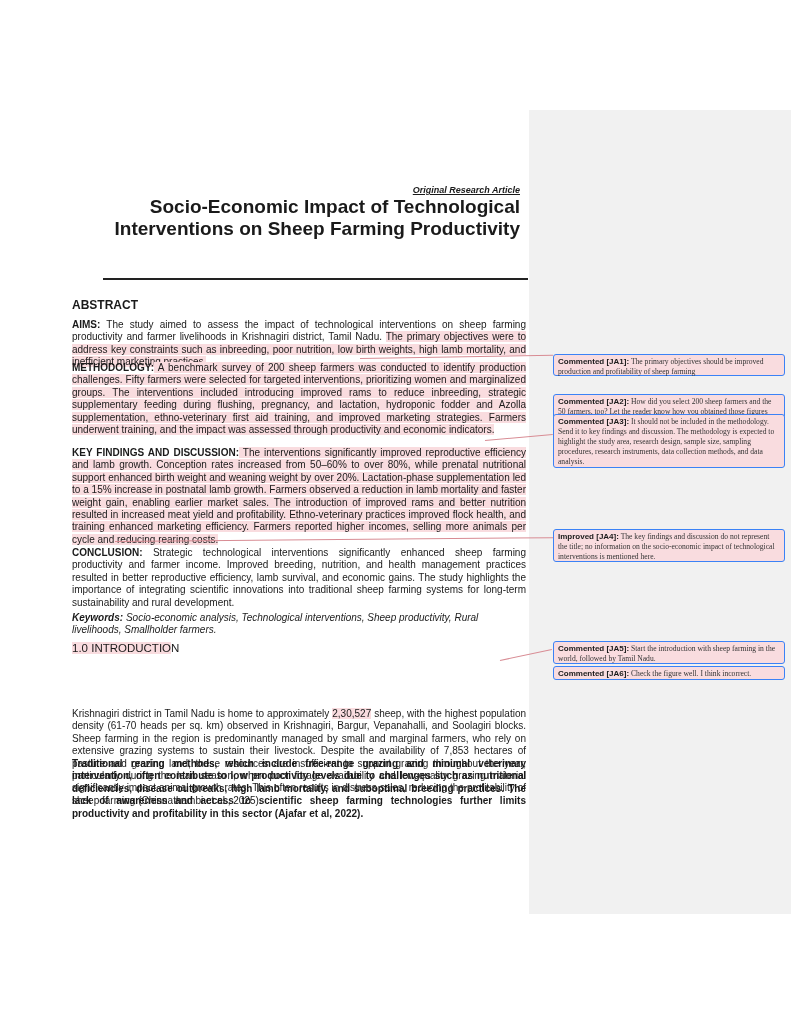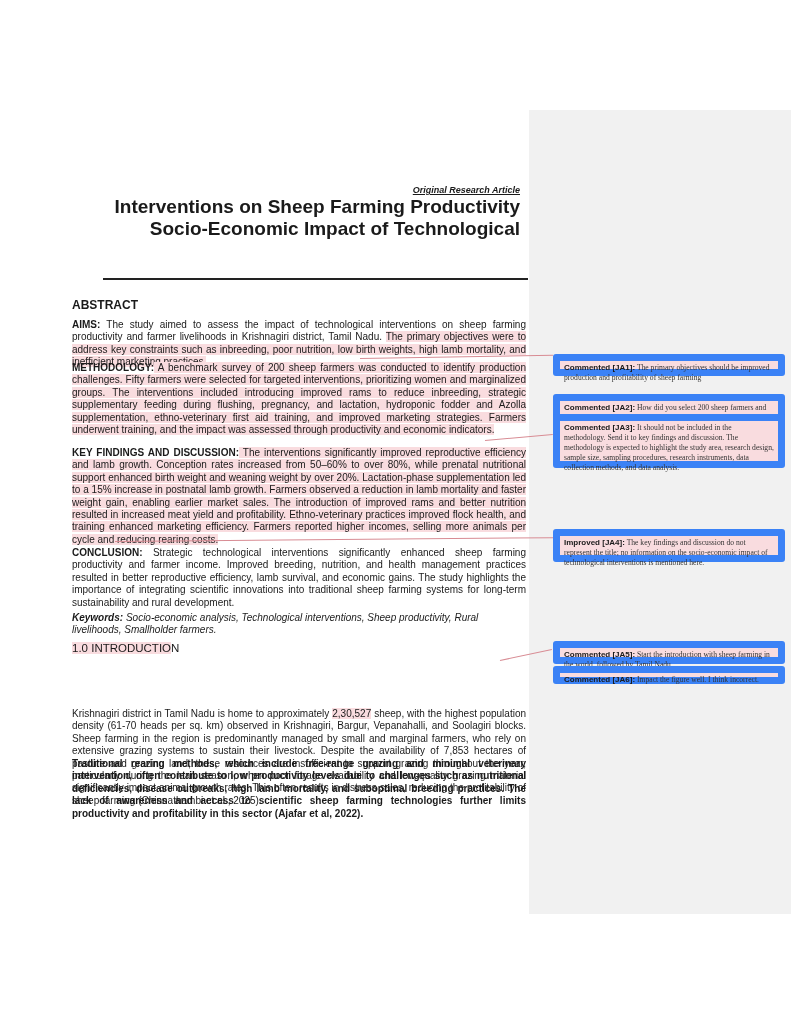--- a/index.html
+++ b/index.html
@@ -28,37 +28,37 @@
   .body-col { position: absolute; left: 72px; width: 454px; font-size: 10px; line-height: 12.4px; text-align: justify; }
   .h-abstract { top: 299px; font-weight: bold; font-size: 12px; }
   .para { margin: 0; }
   .lbl { font-weight: bold; }
   .hl { background: #f9dcdf; }
   .kw-label { font-weight: bold; font-style: italic; }
   .kw-text { font-style: italic; }
   .h-intro { font-weight: normal; font-size: 11.5px; }
   .comment {
     position: absolute; left: 553px; width: 232px;
-    background: #f9dcdf; border: 7px solid #3b82f6; border-radius: 3px;
+    background: #f9dcdf; border: 1px solid #3b82f6; border-radius: 3px;
     font-family: "Liberation Serif", serif; font-size: 7.6px; line-height: 10px;
     padding: 2px 4px; box-sizing: border-box; color: #333;
   }
   .comment .c-label { font-family: "Liberation Sans", sans-serif; font-weight: bold; font-size: 8px; color: #1a1a1a; }
   .connector { position: absolute; height: 1px; background: #d88c94; transform-origin: left center; }
 </style>
 </head>
 <body>
 
 <div class="page">
   <div class="margin-pane"></div>
 
   <div class="article-type">Original Research Article</div>
   <div class="title">
+    <div>Socio-Economic Impact of Technological</div>
     <div>Interventions on Sheep Farming Productivity</div>
-    <div>Socio-Economic Impact of Technological</div>
   </div>
   <div class="title-rule"></div>
 
   <div class="body-col h-abstract">ABSTRACT</div>
 
   <div class="body-col" style="top:319px;">
     <p class="para">
       <span class="lbl">AIMS:</span><span> The study aimed to assess the impact of technological interventions on sheep farming productivity and farmer livelihoods in Krishnagiri district, Tamil Nadu. </span><span class="hl">The primary objectives were to address key constraints such as inbreeding, poor nutrition, low birth weights, high lamb mortality, and inefficient marketing practices.</span>
     </p>
   </div>
@@ -115,15 +115,15 @@
   <div class="comment" style="top:414px; height:54px;">
     <span class="c-label">Commented [JA3]:</span><span> It should not be included in the methodology. Send it to key findings and discussion. The methodology is expected to highlight the study area, research design, sample size, sampling procedures, research instruments, data collection methods, and data analysis.</span>
   </div>
   <div class="comment" style="top:529px; height:33px;">
     <span class="c-label">Improved [JA4]:</span><span> The key findings and discussion do not represent the title; no information on the socio-economic impact of technological interventions is mentioned here.</span>
   </div>
   <div class="comment" style="top:641px; height:23px;">
     <span class="c-label">Commented [JA5]:</span><span> Start the introduction with sheep farming in the world, followed by Tamil Nadu.</span>
   </div>
   <div class="comment" style="top:666px; height:14px;">
-    <span class="c-label">Commented [JA6]:</span><span> Impact the figure well. I think incorrect.</span>
+    <span class="c-label">Commented [JA6]:</span><span> Check the figure well. I think incorrect.</span>
   </div>
 </div>
 
 </body></html>

